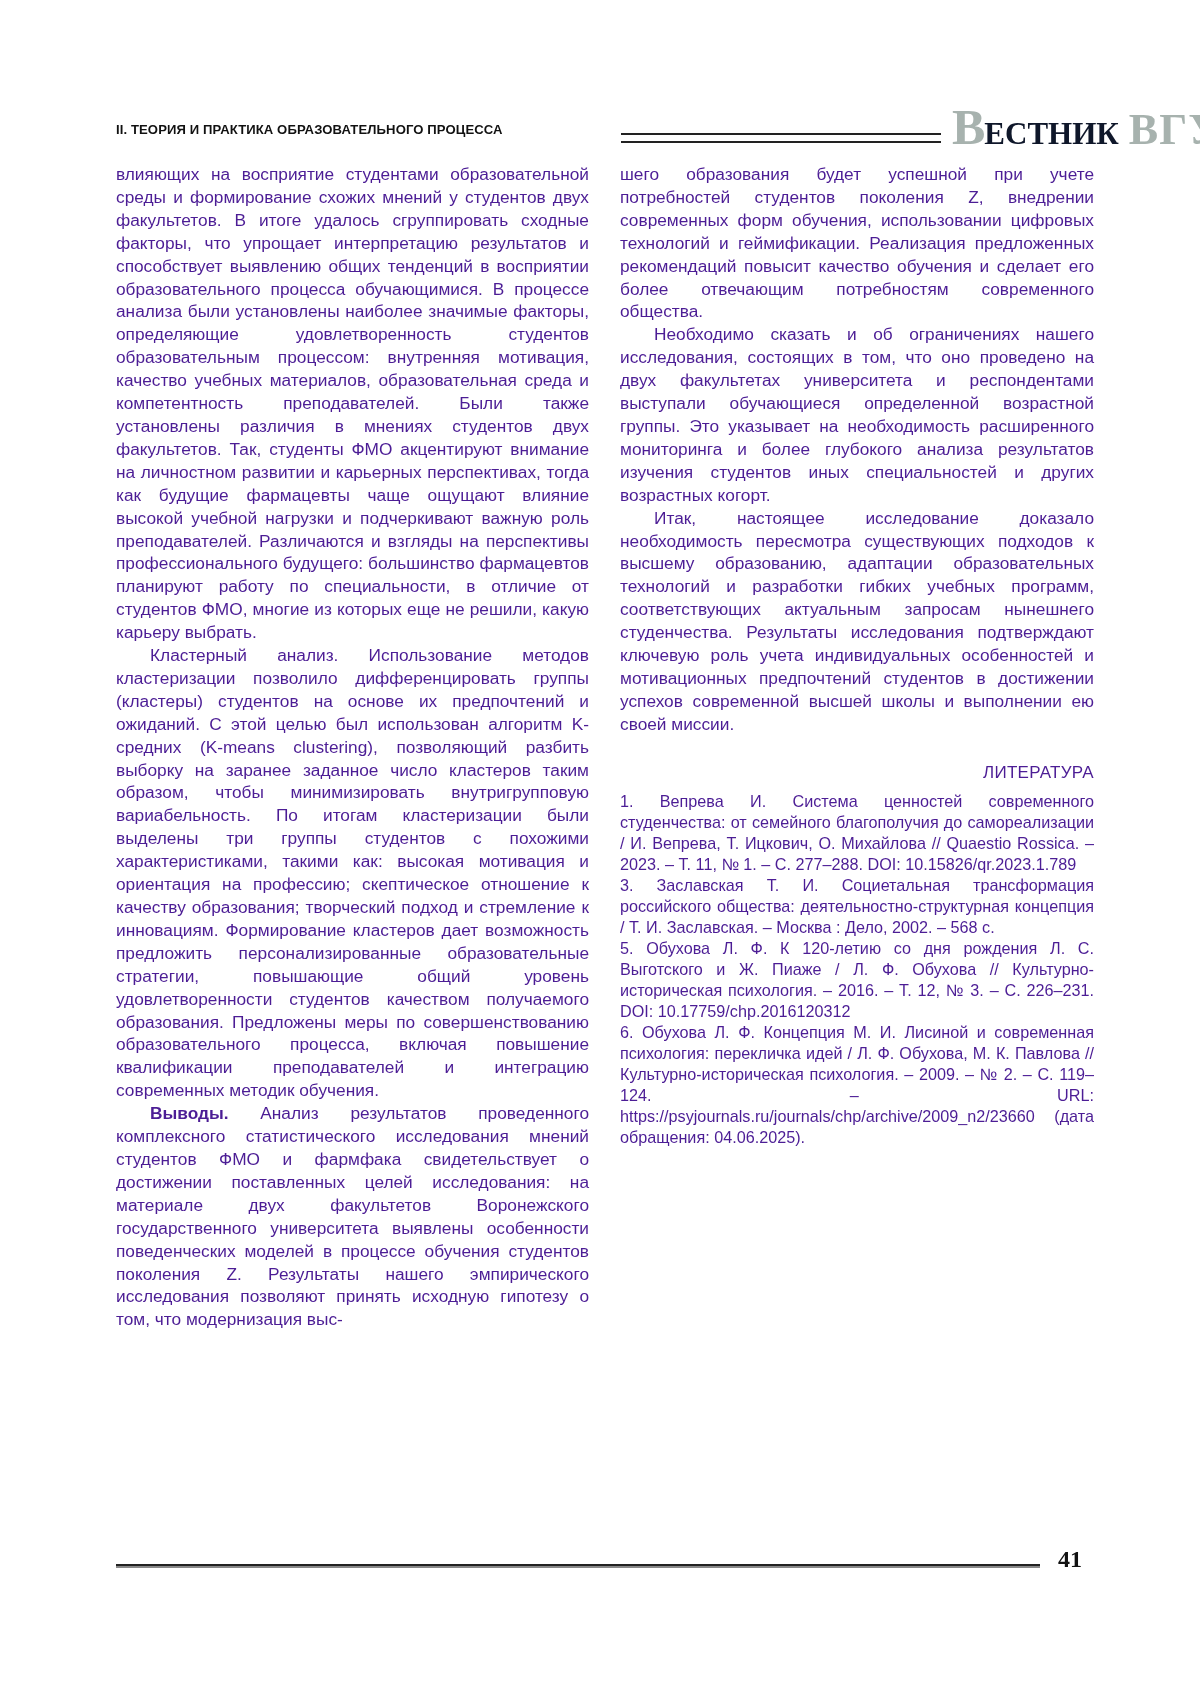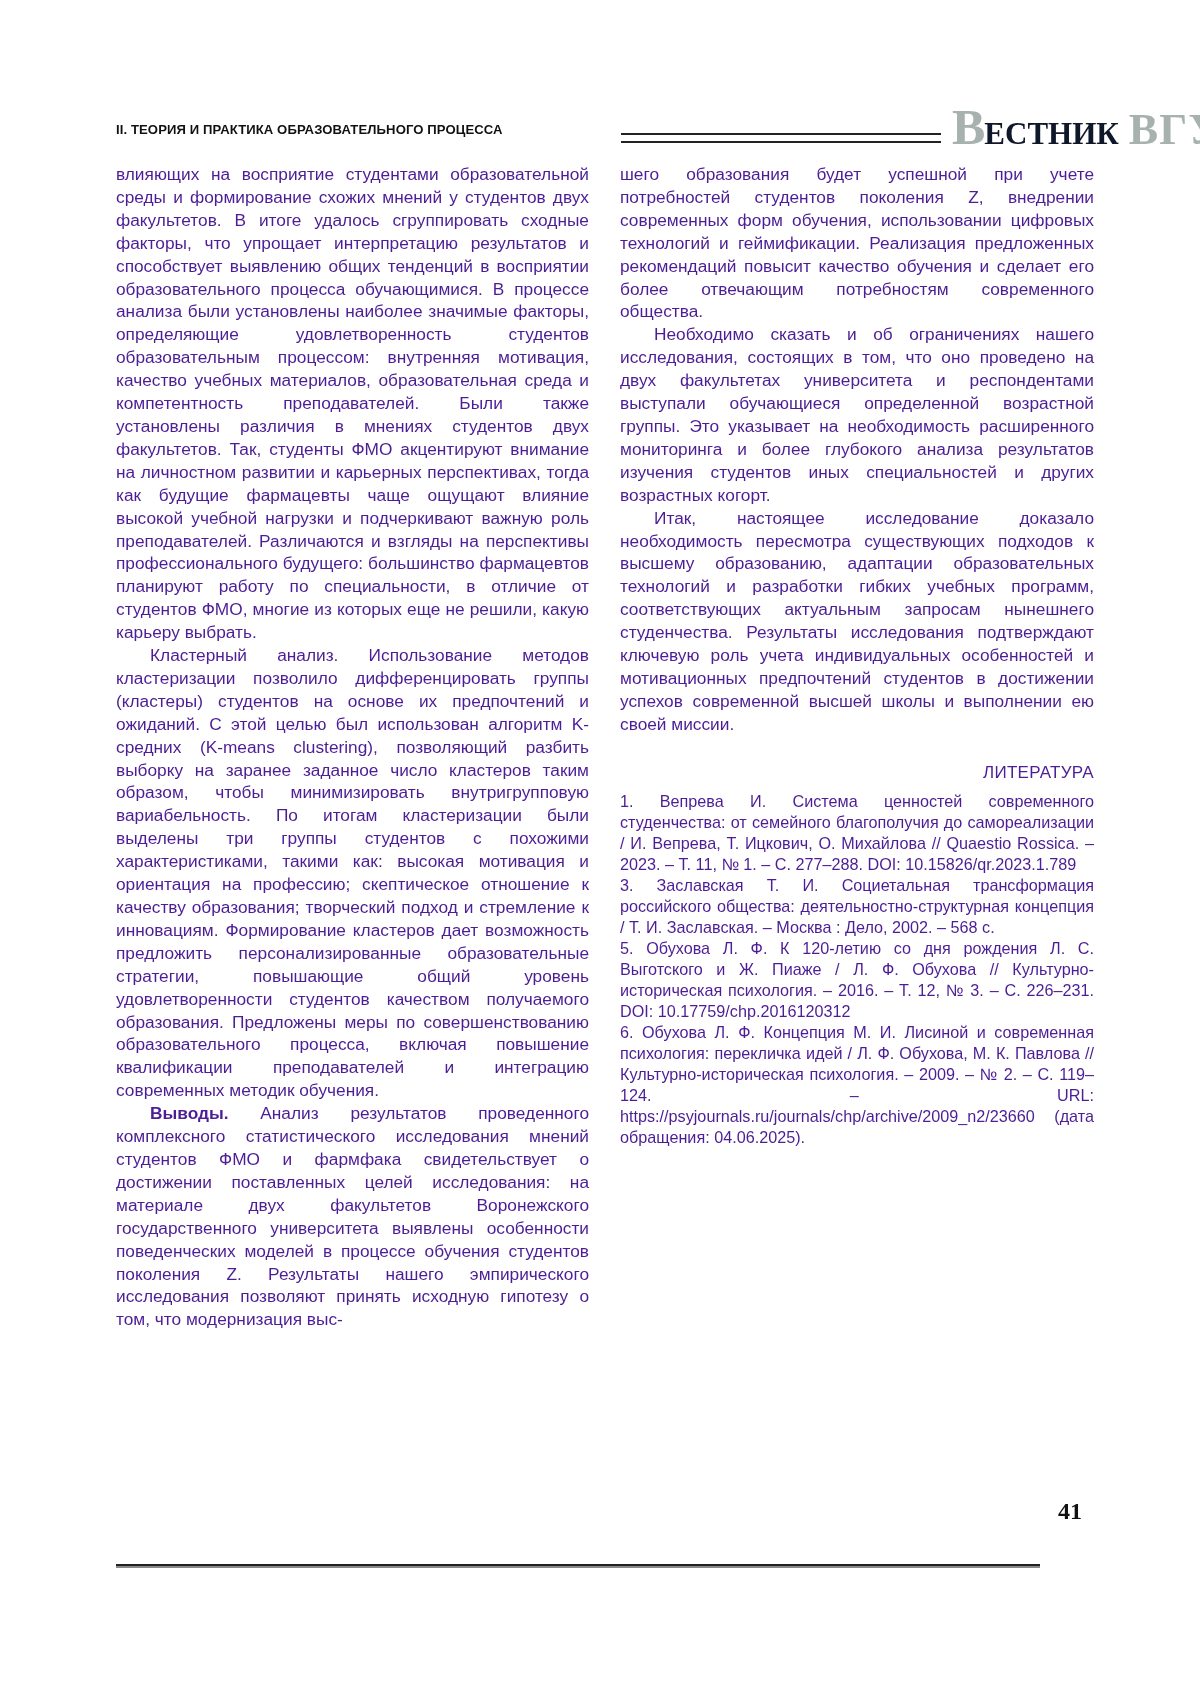--- a/index.html
+++ b/index.html
@@ -23,21 +23,21 @@
   .col p { margin: 0; text-indent: 0; }
   .col p.indent { text-indent: 34px; }
   .ital { }
   .bold { font-weight: bold; margin-top: 43px; }
 
   .refs-title { text-align: right; margin: 26px 0 6px 0 !important; font-size: 17px; letter-spacing: 0.3px; }
   .ref { font-size: 16.2px; line-height: 21px; text-indent: 34px; margin: 0; }
 
   
   .footer-rule { position: absolute; left: 116px; top: 1564px; width: 924px; height: 2px; background: #222; box-shadow: 0 2px 0 #888; }
-  .page-number { position: absolute; left: 1058px; top: 1498px; font-family: "Liberation Serif", serif; font-weight: bold; font-size: 24px; color: #111; }
+  .page-number { position: absolute; left: 1058px; top: 1546px; font-family: "Liberation Serif", serif; font-weight: bold; font-size: 24px; color: #111; }
 </style>
 </head>
 <body>
 
 <div class="page">
 
   <div class="header">
     <span class="header-section">II. ТЕОРИЯ И ПРАКТИКА ОБРАЗОВАТЕЛЬНОГО ПРОЦЕССА</span>
     <span class="header-rule"></span>
     <span class="logo">

